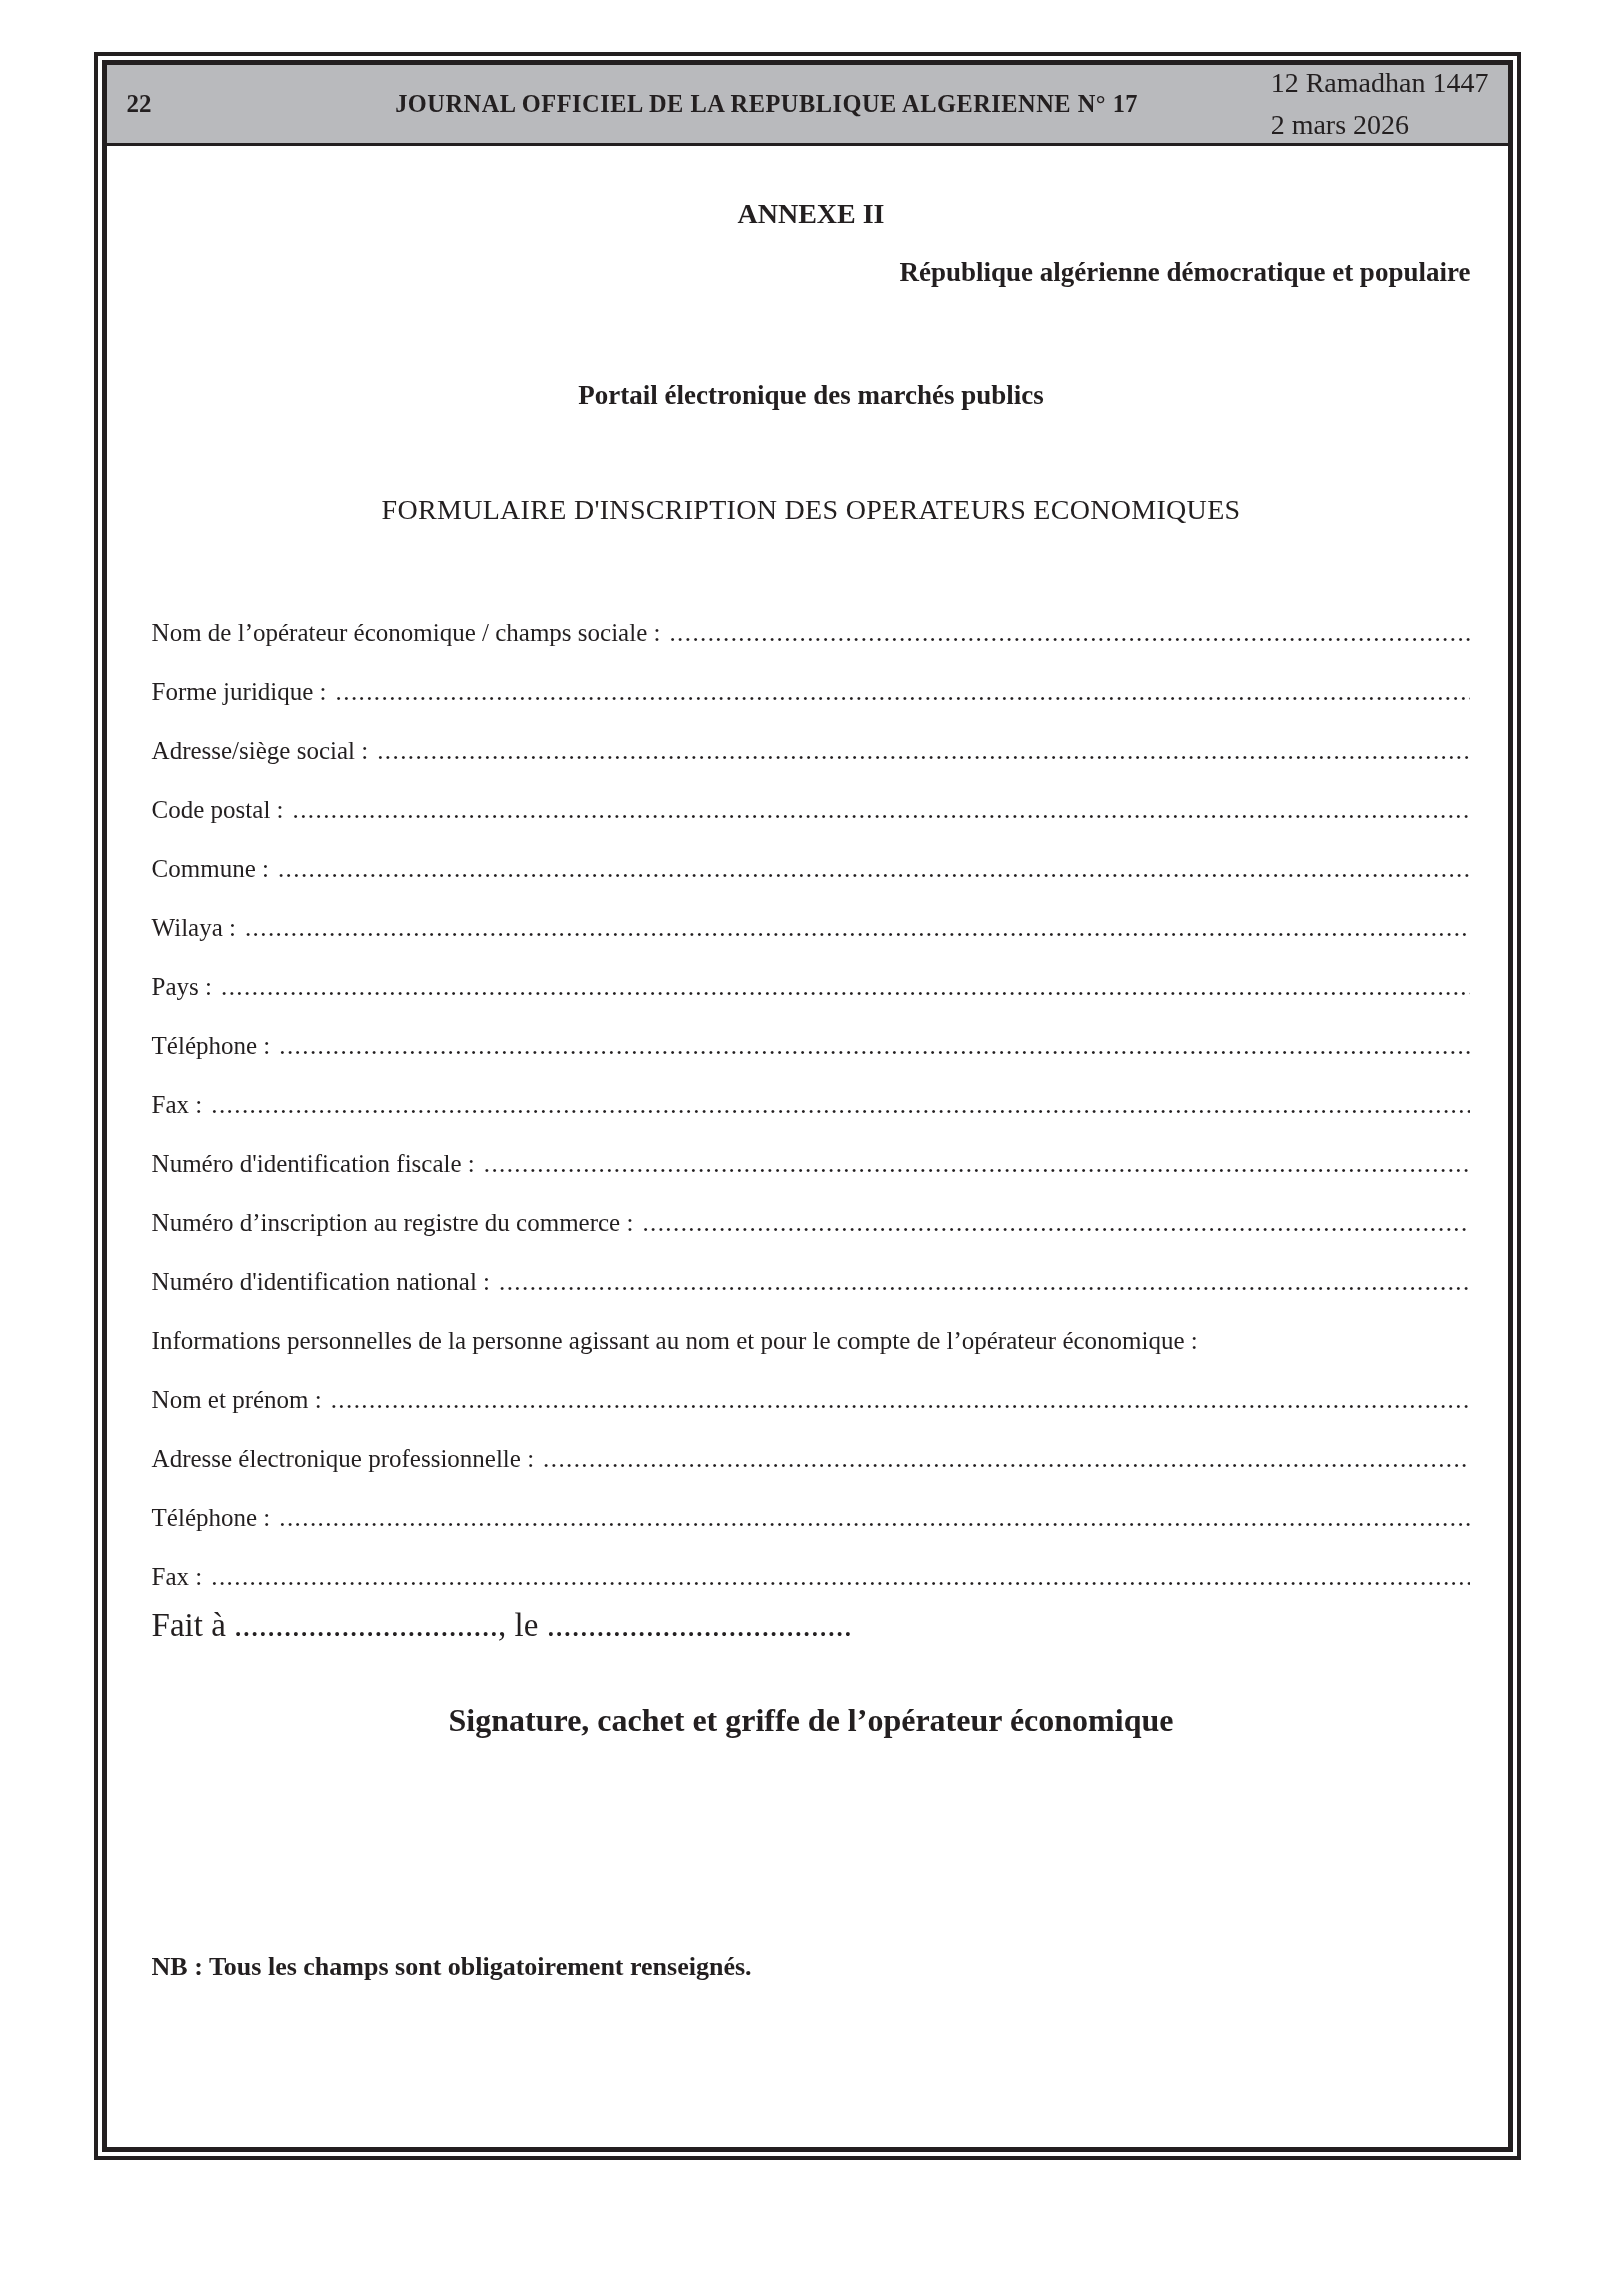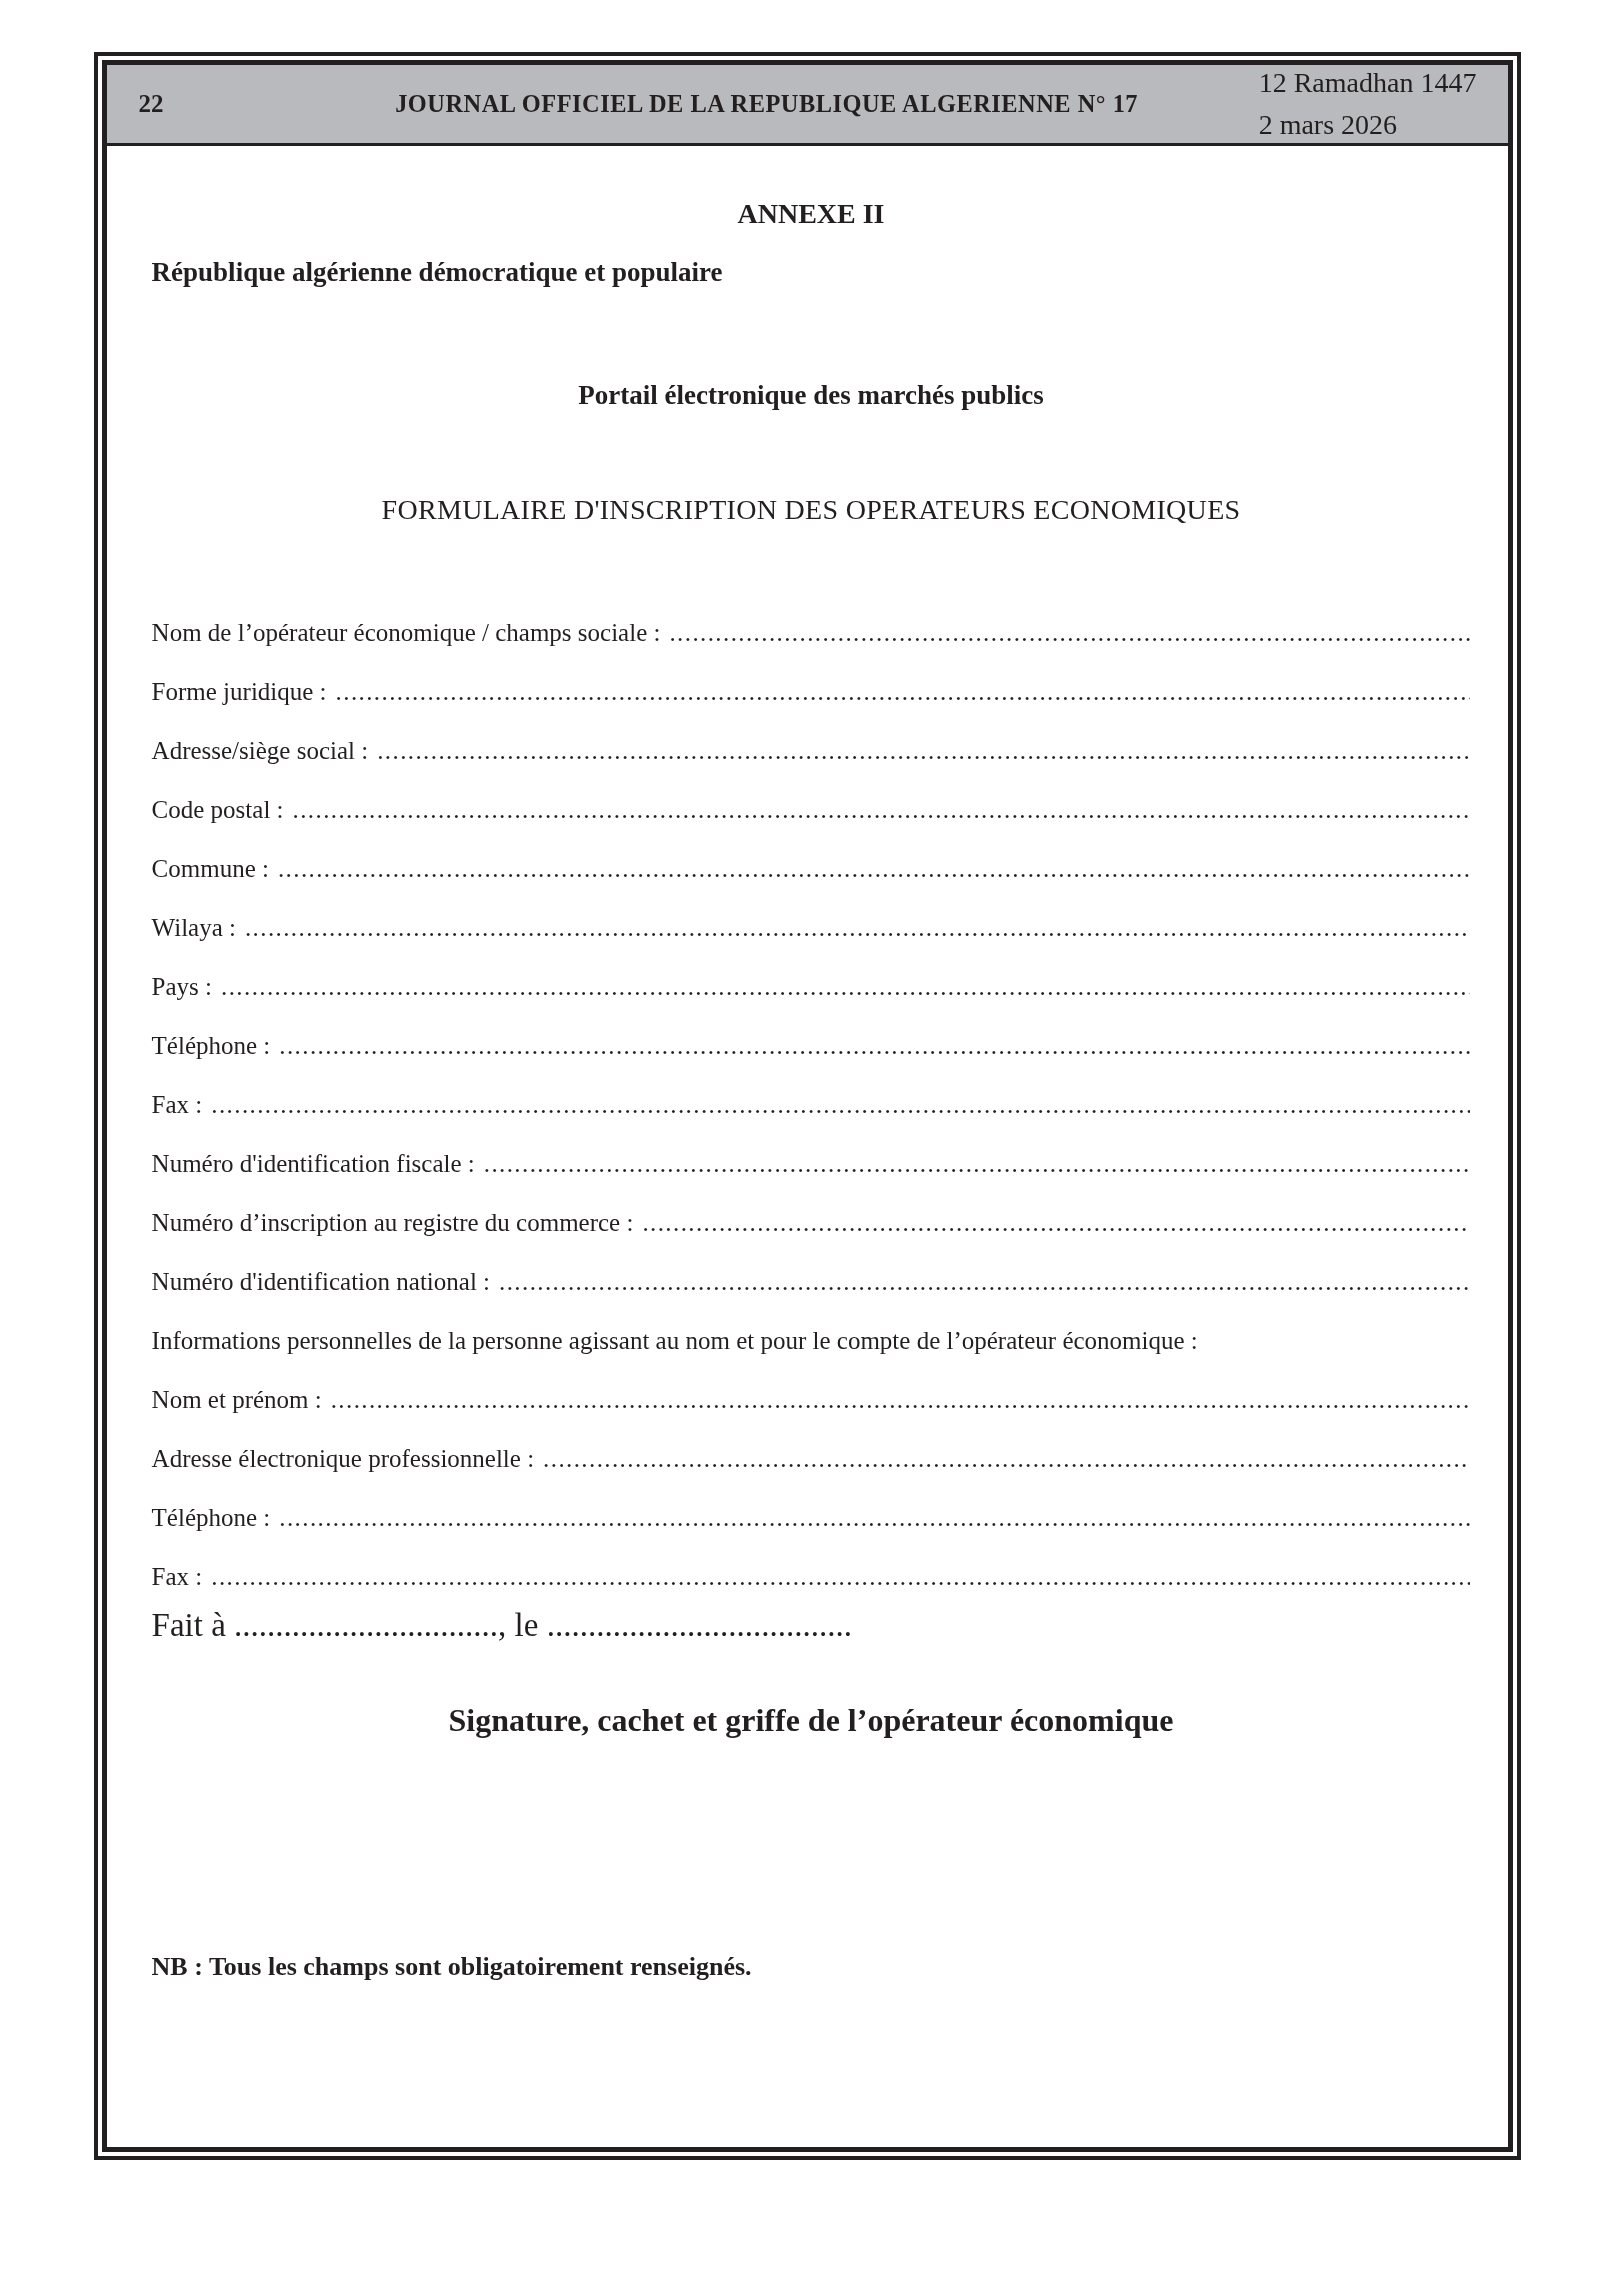--- a/index.html
+++ b/index.html
@@ -31,21 +31,21 @@
     flex-direction: column;
     background: #ffffff;
   }
   
   .band {
     background: #b9babd;
     border-bottom: 3.6px solid #231f20;
     height: 81px;
     display: flex;
     align-items: center;
-    padding: 0 32px;
+    padding: 0 20px;
     flex: 0 0 auto;
   }
   .band .pagenum {
     font-weight: bold;
     font-size: 25px;
     width: 136px;
     flex: 0 0 auto;
   }
   .band .jtitle {
     flex: 1 1 auto;
@@ -61,21 +61,21 @@
     font-size: 28px;
     line-height: 1.5;
   }
   
   .content {
     flex: 1 1 auto;
     padding: 0 38px 0 45px;
     overflow: hidden;
   }
   .title-annexe    { margin-top: 52px;  text-align: center; font-weight: bold; font-size: 28px; }
-  .title-republic  { margin-top: 27px;  text-align: left; font-weight: bold; font-size: 27px; }
+  .title-republic  { margin-top: 27px;  text-align: right; font-weight: bold; font-size: 27px; }
   .title-portal    { margin-top: 92px;  text-align: center; font-weight: bold; font-size: 27px; }
   .title-form      { margin-top: 83px;  text-align: center; font-weight: normal; font-size: 28px; letter-spacing: 0.3px; }
 
   .form-rows { margin-top: 78px; }
   .row {
     height: 59px;
     display: flex;
     align-items: center;
     font-size: 25px;
   }

